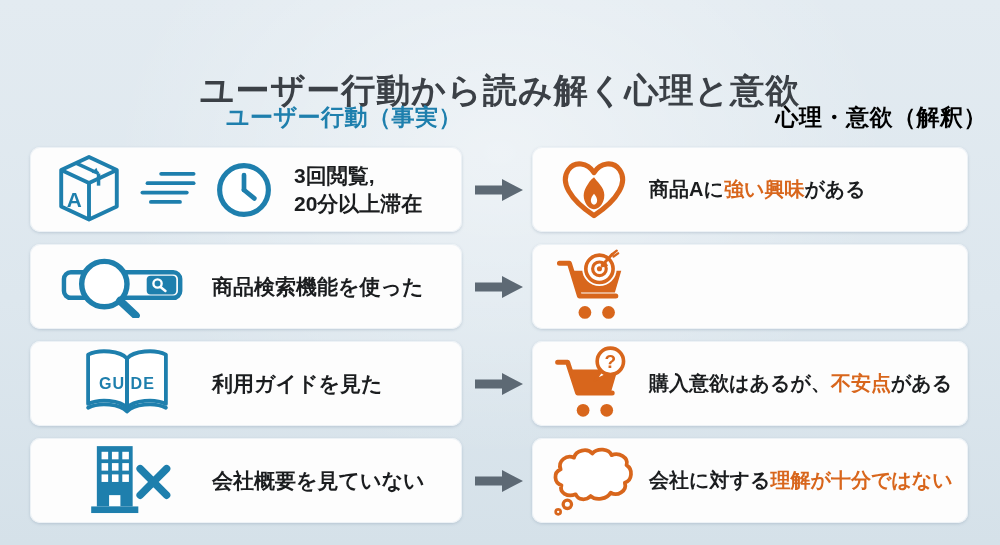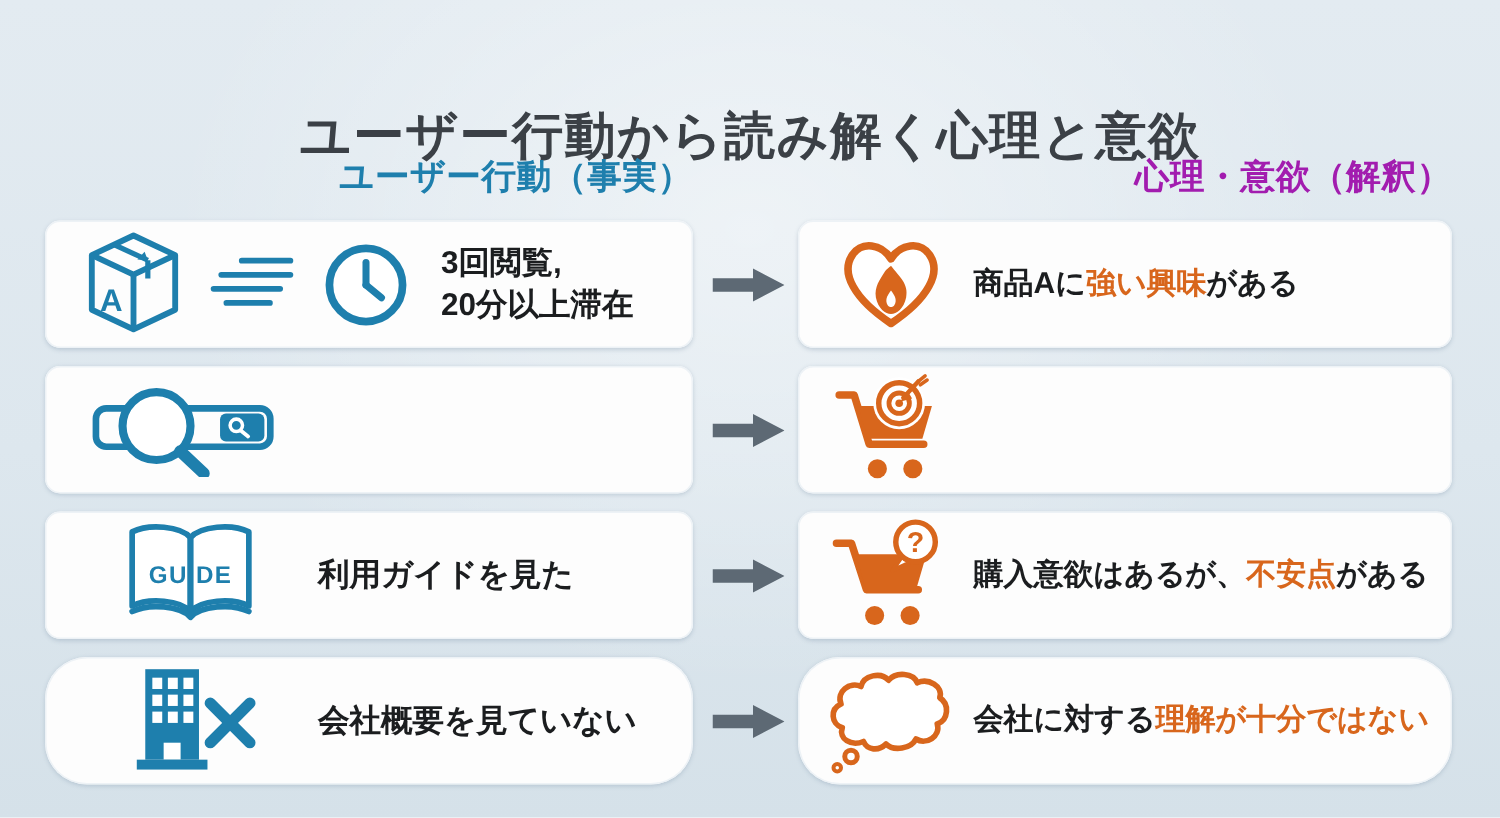--- a/index.html
+++ b/index.html
@@ -13,29 +13,29 @@
   }
   .title{
     position:absolute;left:0;right:0;top:22px;text-align:center;
     font-size:34px;font-weight:700;color:#3b4046;letter-spacing:1px;margin-top:46px;
   }
   .col-header{
     position:absolute;top:102px;text-align:right;
     font-size:23px;font-weight:700;letter-spacing:.5px;
   }
   .col-header.behavior{left:30px;width:432px;color:#1e7fad;}
-  .col-header.psychology{left:532px;width:436px;color:#a21caf;}
+  .col-header.psychology{left:551px;width:436px;color:#000000;}
   .card{
     position:absolute;height:85px;background:#fdfdfd;border-radius:10px;
     box-shadow:0 1px 3px rgba(100,125,150,.28),0 0 0 1px rgba(235,241,245,.9) inset;
     display:flex;align-items:center;
   }
   .card.left{left:30px;width:432px;padding-left:26px;box-sizing:border-box;}
   .card.right{left:532px;width:436px;padding-left:20px;box-sizing:border-box;}
-  .r1{top:147px;} .r2{top:244px;} .r3{top:341px;} .r4{top:438px;border-radius:28px;}
+  .r1{top:147px;} .r2{top:244px;} .r3{top:341px;} .r4{top:438px;}
   .icon-zone{flex:none;display:flex;align-items:center;justify-content:center;}
   .card.left .icon-zone{width:142px;}
   .card.left .icon-zone.wide{width:224px;justify-content:space-between;padding-right:6px;box-sizing:border-box;}
   .card.right .icon-zone{width:84px;}
   .card-text{
     margin-left:14px;font-size:21px;font-weight:700;color:#1b1d1f;line-height:1.32;
   }
   .card.right .card-text{font-size:20px;margin-left:13px;}
   .hl{color:#d8661c;}
   .arrow-cell{
@@ -114,20 +114,21 @@
       <svg width="132" height="62" viewBox="0 0 134 62" fill="none">
         <rect x="3" y="16" width="118" height="26" rx="7" stroke="#1e7fad" stroke-width="4.5"></rect>
         <rect x="87" y="19.5" width="30" height="19" rx="4" fill="#1e7fad"></rect>
         <circle cx="98" cy="27.5" r="4.2" stroke="#fff" stroke-width="2.4"></circle>
         <path d="M101 31 L106 35" stroke="#fff" stroke-width="2.6" stroke-linecap="round"></path>
         <circle cx="44" cy="28" r="23" fill="#fff" stroke="#1e7fad" stroke-width="5.5"></circle>
         <path d="M60 45 L76 60" stroke="#1e7fad" stroke-width="8" stroke-linecap="round"></path>
       </svg>
     </span>
   </div>
+  <div class="card-text">商品検索機能を使った</div>
 </div>
 
 <div class="arrow-cell r2">
   <svg width="48" height="28" viewBox="0 0 48 28">
       <path d="M0 9.5 H27 V3 L48 14 L27 25 V18.5 H0 Z" fill="#5d6974"></path>
     </svg>
 </div>
 
 <div class="card right r2">
   <div class="icon-zone">

